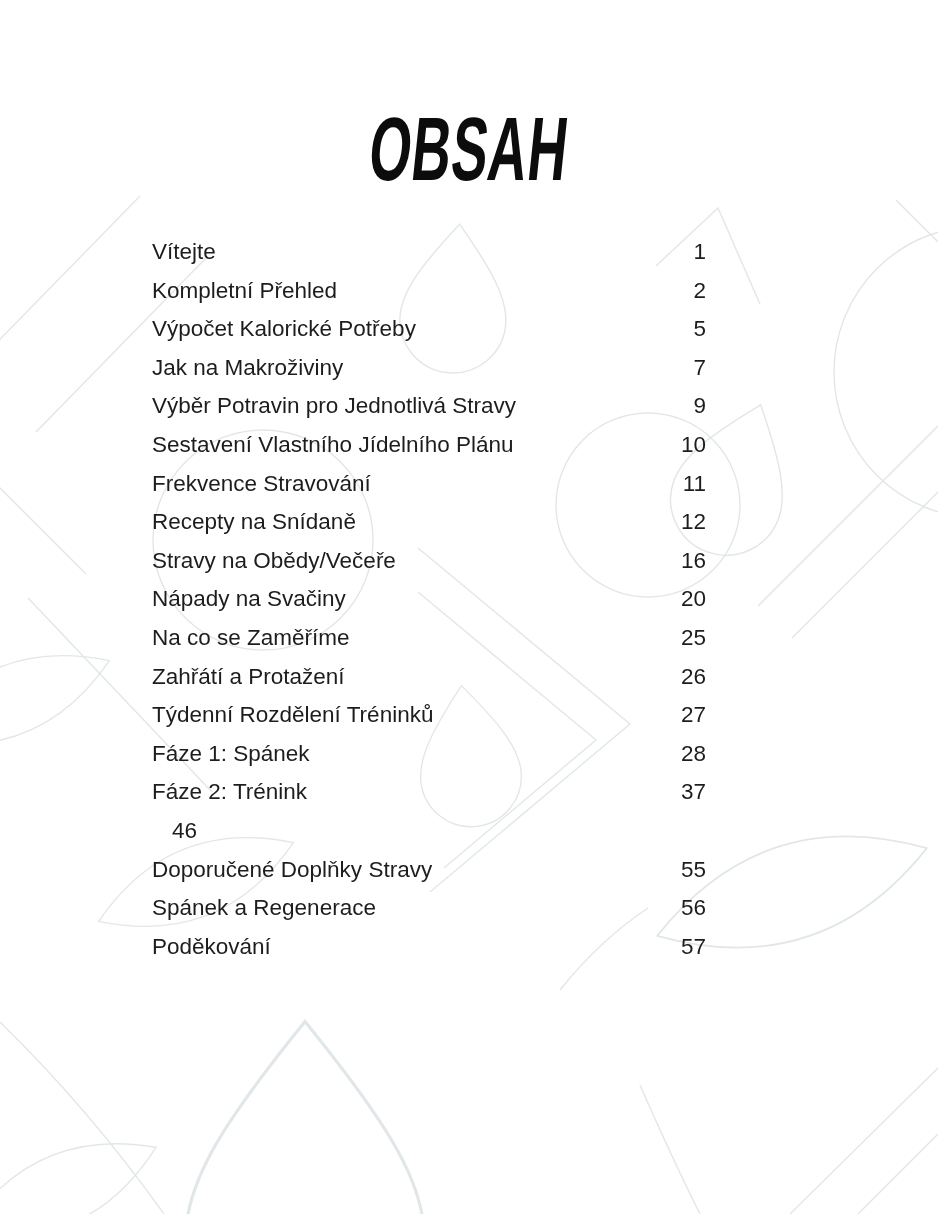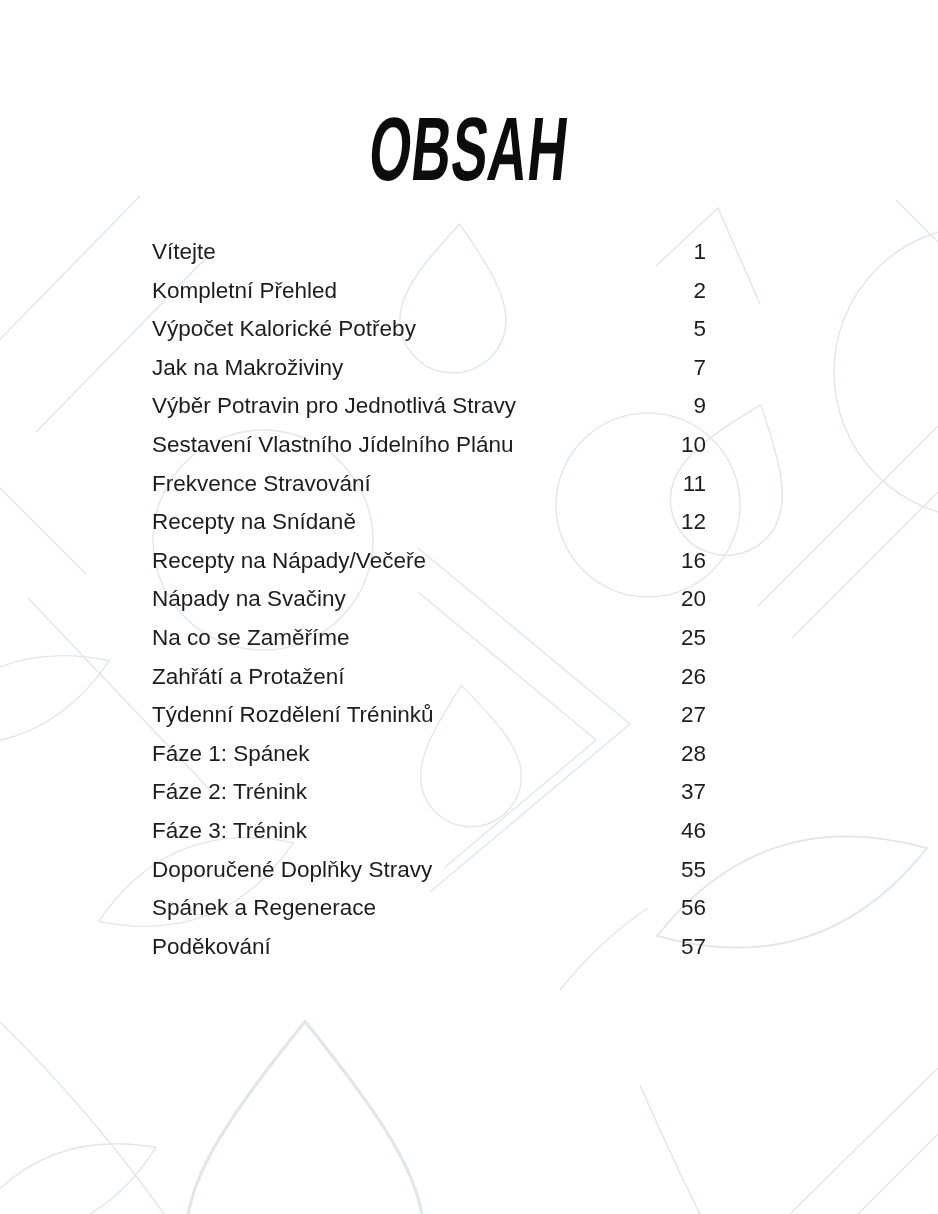--- a/index.html
+++ b/index.html
@@ -152,21 +152,21 @@
       <span class="toc-label">Frekvence Stravování</span>
       <span class="toc-page">11</span>
     </div>
 
     <div class="toc-row">
       <span class="toc-label">Recepty na Snídaně</span>
       <span class="toc-page">12</span>
     </div>
 
     <div class="toc-row">
-      <span class="toc-label">Recepty na Nápady/Večeře</span>
+      <span class="toc-label">Stravy na Obědy/Večeře</span>
       <span class="toc-page">16</span>
     </div>
 
     <div class="toc-row">
       <span class="toc-label">Nápady na Svačiny</span>
       <span class="toc-page">20</span>
     </div>
 
     <div class="toc-row">
       <span class="toc-label">Na co se Zaměříme</span>
@@ -187,21 +187,20 @@
       <span class="toc-label">Fáze 1: Spánek</span>
       <span class="toc-page">28</span>
     </div>
 
     <div class="toc-row">
       <span class="toc-label">Fáze 2: Trénink</span>
       <span class="toc-page">37</span>
     </div>
 
     <div class="toc-row">
-      <span class="toc-label">Fáze 3: Trénink</span>
       <span class="toc-page">46</span>
     </div>
 
     <div class="toc-row">
       <span class="toc-label">Doporučené Doplňky Stravy</span>
       <span class="toc-page">55</span>
     </div>
 
     <div class="toc-row">
       <span class="toc-label">Spánek a Regenerace</span>

